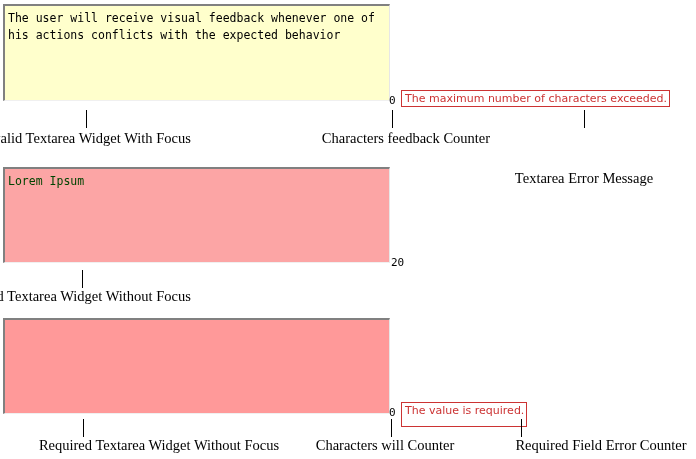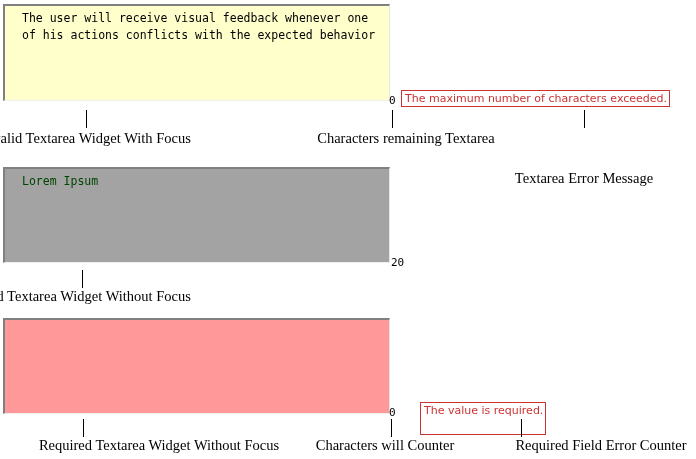--- a/index.html
+++ b/index.html
@@ -19,32 +19,32 @@
   .textarea {
     position: absolute;
     box-sizing: border-box;
     border-top: 2px solid #808080;
     border-left: 2px solid #808080;
     border-right: 1px solid #e6e6e6;
     border-bottom: 1px solid #f0f0f0;
     font-family: "DejaVu Sans Mono", "Liberation Mono", monospace;
     font-size: 11.5px;
     line-height: 17px;
-    padding: 4px 3px 3px 17px;
+    padding: 4px 3px 3px 3px;
     white-space: pre-wrap;
     overflow: hidden;
     color: #000000;
   }
   #ta-invalid {
     left: 3px;  top: 4px;   width: 387px; height: 97px;
     background: #ffffcc;
   }
   #ta-valid {
     left: 3px;  top: 167px; width: 387px; height: 96px;
-    background: #a3a3a3;
+    background: #fca5a5;
     color: #004400;
   }
   #ta-required {
     left: 3px;  top: 318px; width: 387px; height: 96px;
     background: #ff9999;
   }
 
   
   .counter {
     position: absolute;
@@ -65,21 +65,21 @@
     border: 1px solid #cc3333;
     color: #cc3333;
     background: #ffffff;
     font-family: "DejaVu Sans", "Liberation Sans", sans-serif;
     font-size: 11px;
     line-height: 14px;
     padding: 1px 2px 1px 3px;
     white-space: nowrap;
   }
   #err-textarea { left: 401px; top: 90px;  height: 17px; }
-  #err-required { left: 420px; top: 402px; height: 33px; }
+  #err-required { left: 401px; top: 402px; height: 25px; }
 
   
   .tick {
     position: absolute;
     width: 1px;
     background: #000000;
   }
 
   
   .caption {
@@ -99,21 +99,21 @@
 
 <div class="counter" id="counter-remaining">0</div>
 
 <div class="error-msg" id="err-textarea">The maximum number of characters exceeded.</div>
 
 <div class="tick" style="left:86px; top:110px; height:18px;"></div>
 <div class="tick" style="left:392px; top:110px; height:18px;"></div>
 <div class="tick" style="left:584px; top:110px; height:18px;"></div>
 
 <div class="caption" style="left:86px; top:130px;">Invalid Textarea Widget With Focus</div>
-<div class="caption" style="left:406px; top:130px;">Characters remaining Textarea</div>
+<div class="caption" style="left:406px; top:130px;">Characters feedback Counter</div>
 <div class="caption" style="left:584px; top:130px;margin-top:40px;">Textarea Error Message</div>
 
 <div class="textarea" id="ta-valid">Lorem Ipsum</div>
 
 <div class="counter" id="counter-valid">20</div>
 
 <div class="tick" style="left:82px; top:270px; height:18px;"></div>
 
 <div class="caption" style="left:82px; top:288px;">Valid Textarea Widget Without Focus</div>
 

